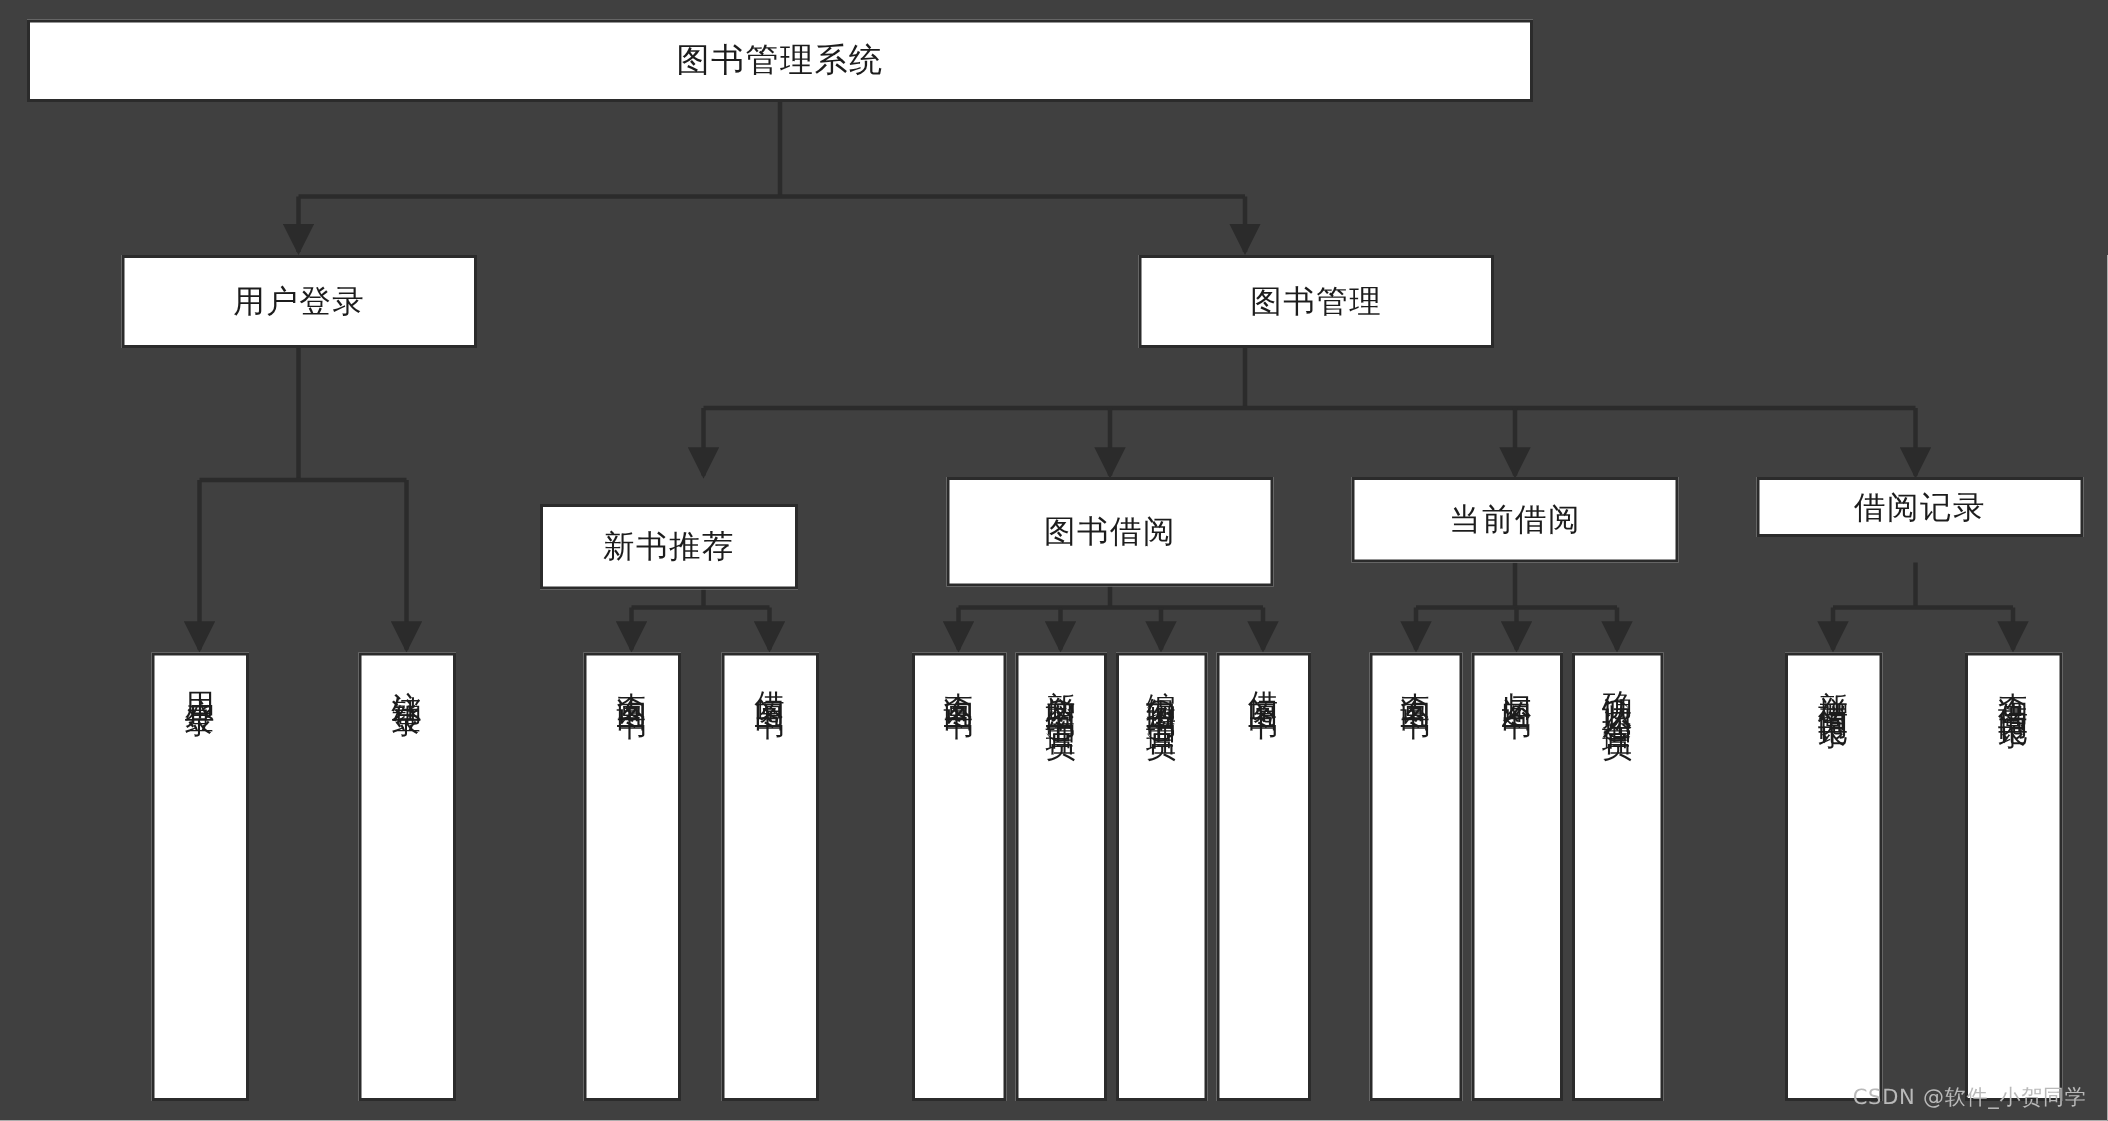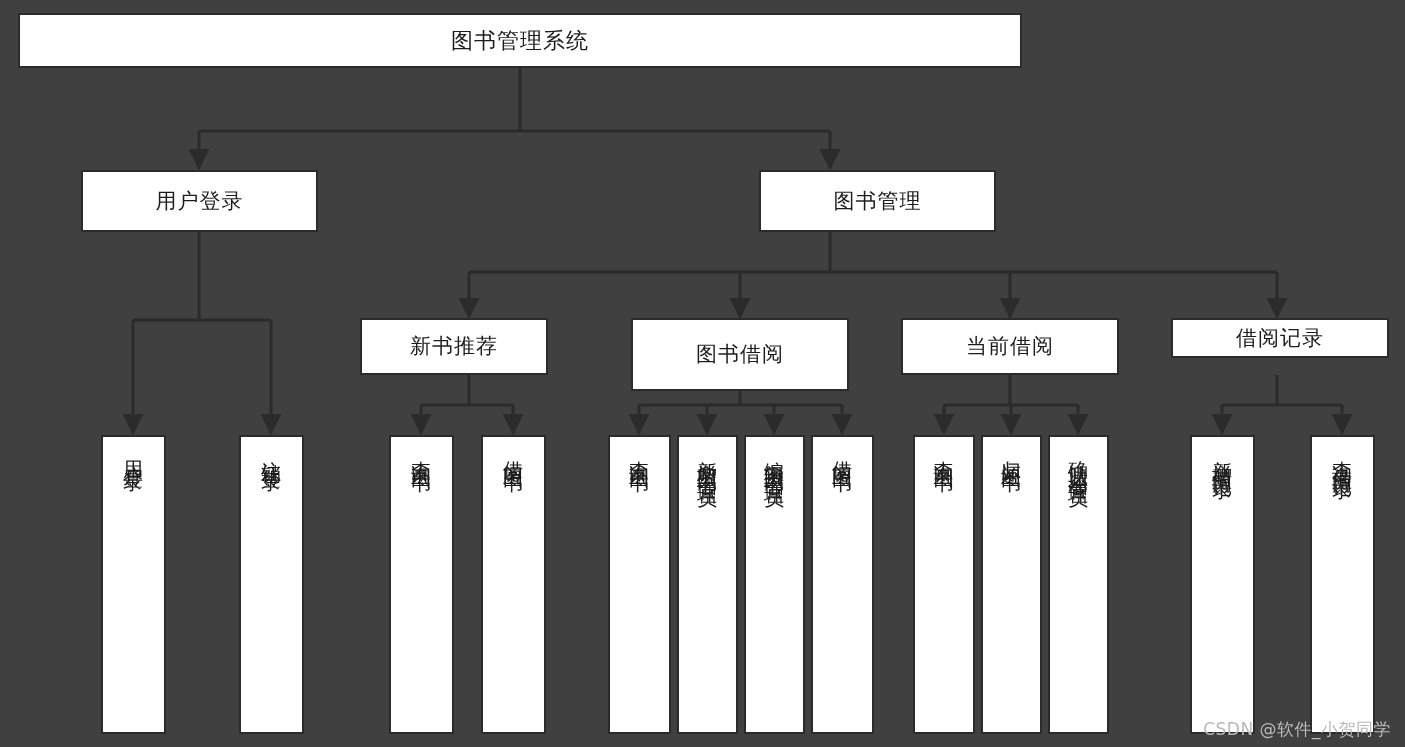--- a/index.html
+++ b/index.html
@@ -58,21 +58,21 @@
     white-space: nowrap;
     text-align: left;
   }
   .node.root .label {
     font-size: 22px;
   }
   #watermark {
     position: absolute;
     right: 14px;
     bottom: 6px;
-    font-size: 17px;
+    font-size: 14px;
     color: #b9b9b9;
     letter-spacing: 0.5px;
     z-index: 3;
     white-space: nowrap;
   }
 </style>
 </head>
 <body>
 
 <div id="canvas">
@@ -132,21 +132,21 @@
     <span class="label">图书管理系统</span>
   </div>
 
   <div class="node" style="left:81px; top:170px; width:237px; height:62px;">
     <span class="label">用户登录</span>
   </div>
   <div class="node" style="left:711px; top:170px; width:237px; height:62px;margin-left:48px;">
     <span class="label">图书管理</span>
   </div>
 
-  <div class="node" style="left:360px; top:318px; width:188px; height:57px;">
+  <div class="node" style="left:360px; top:336px; width:172px; height:57px;">
     <span class="label">新书推荐</span>
   </div>
   <div class="node" style="left:631px; top:318px; width:218px; height:73px;">
     <span class="label">图书借阅</span>
   </div>
   <div class="node" style="left:901px; top:318px; width:218px; height:57px;justify-content:center;">
     <span class="label">当前借阅</span>
   </div>
   <div class="node" style="left:1171px; top:318px; width:218px; height:40px;">
     <span class="label">借阅记录</span>

